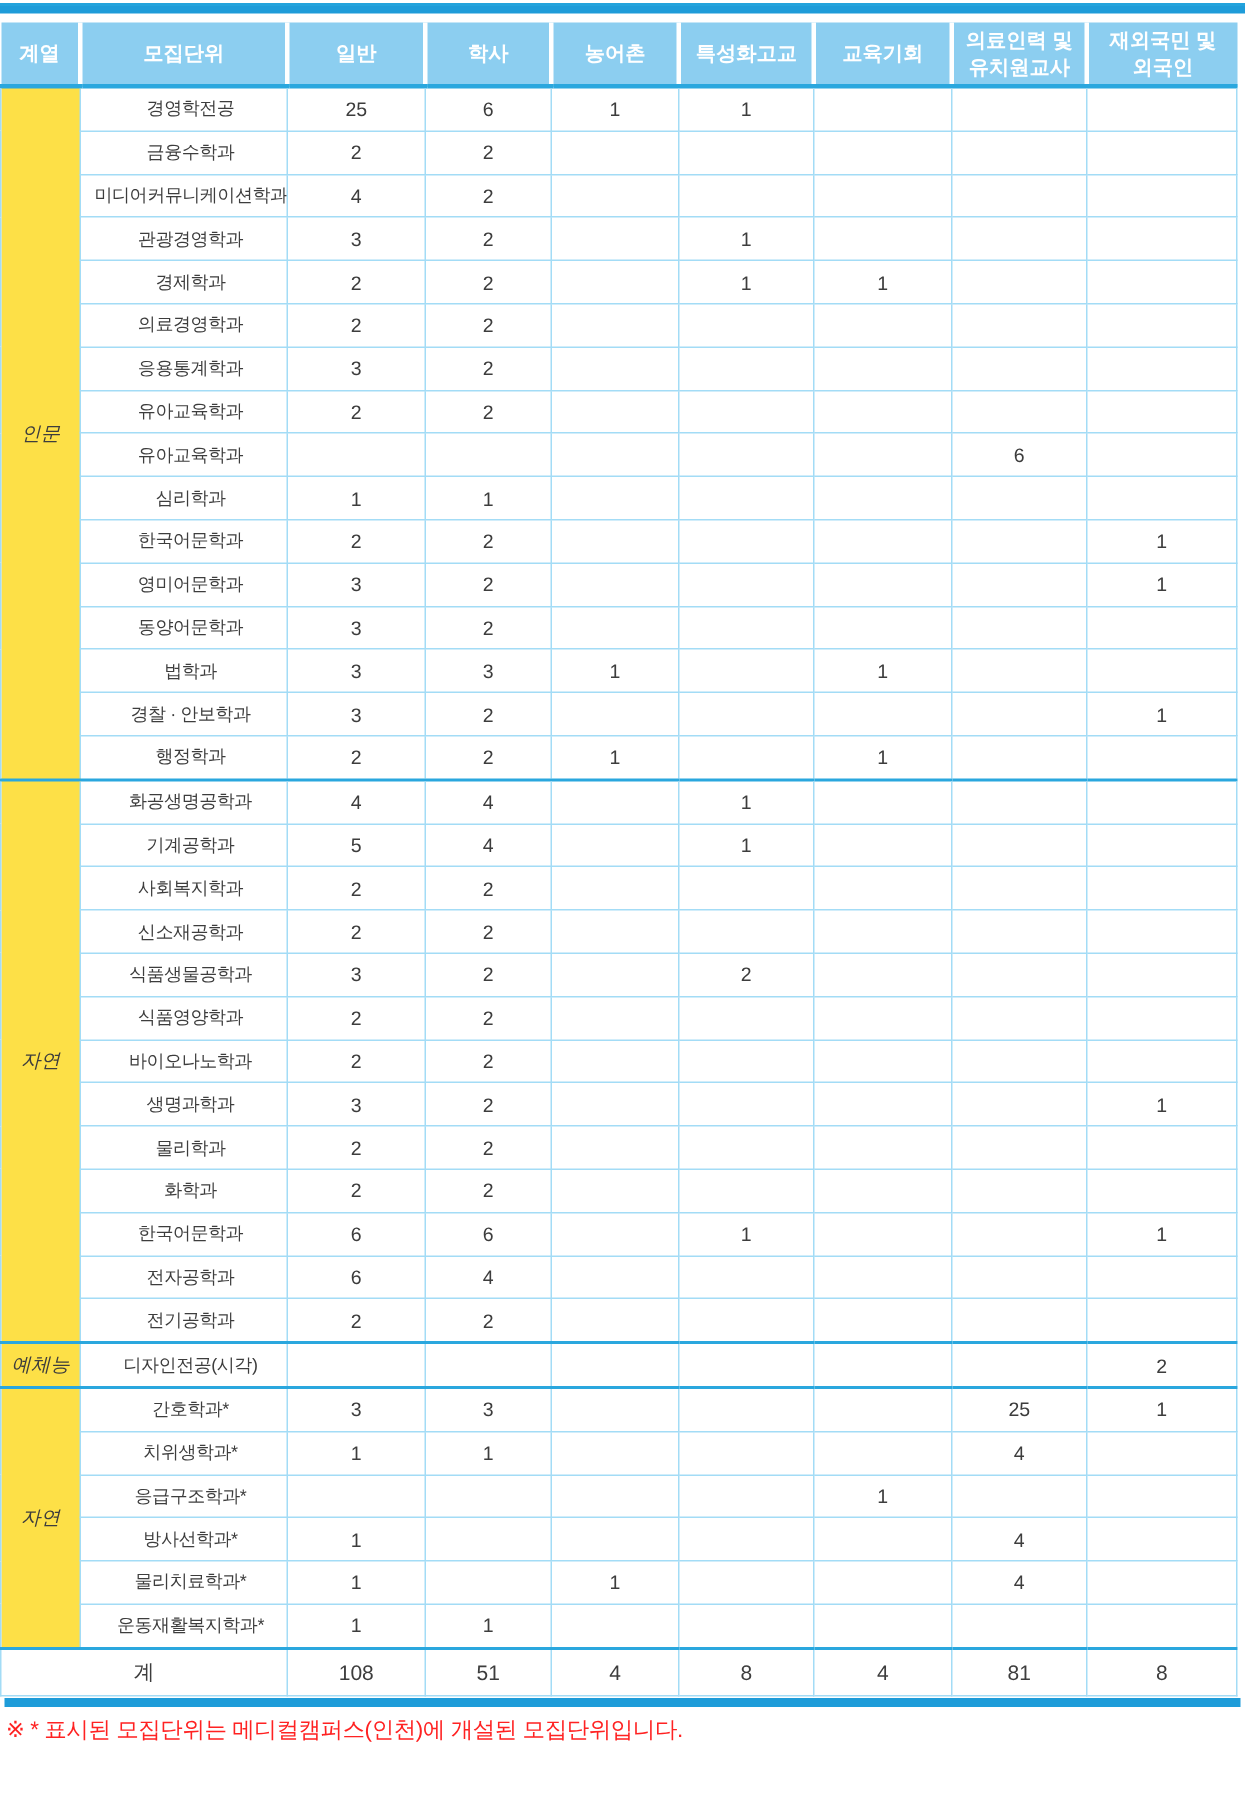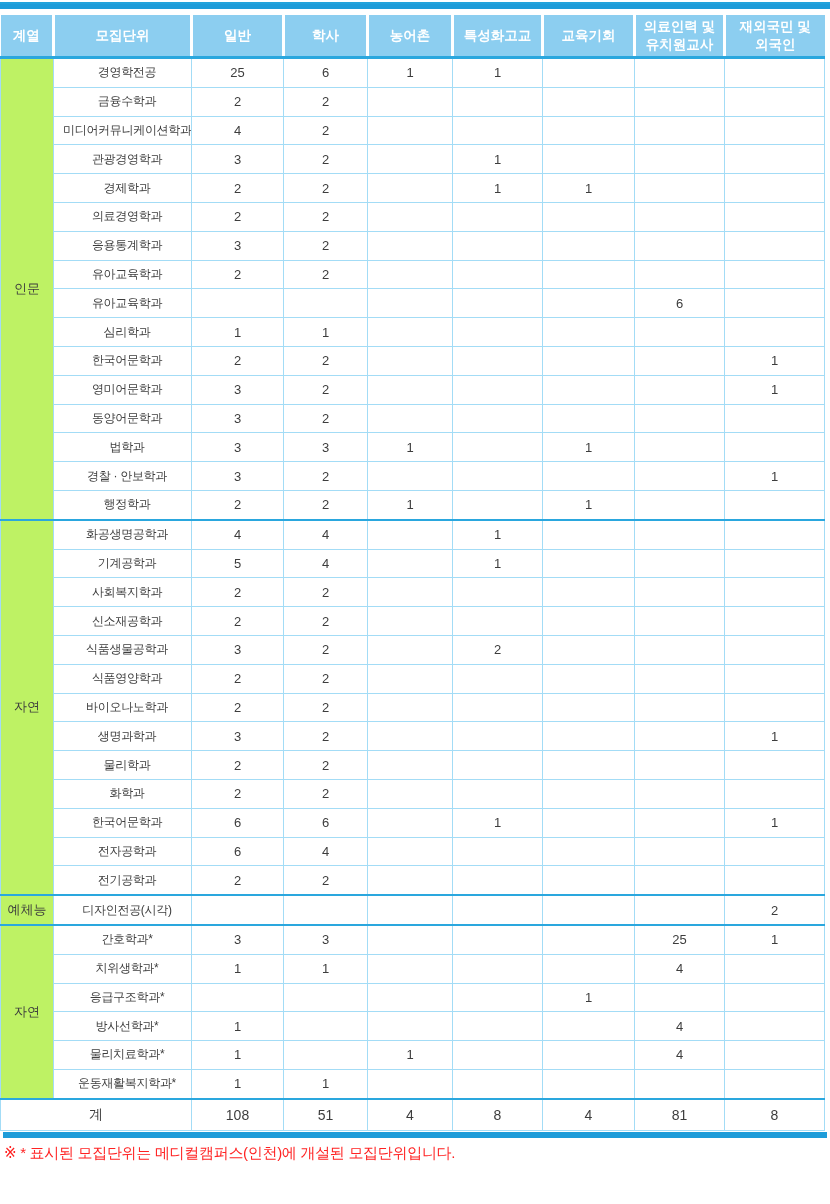--- a/index.html
+++ b/index.html
@@ -19,21 +19,21 @@
     border-left:3px solid #ffffff;border-bottom:3px solid #2AA7DE;
     height:41px;white-space:pre-line;line-height:1.3;padding:0;vertical-align:middle;
   }
   thead th:first-child{border-left:none;}
 
   tbody td{
     border:1px solid #A3DCF6;font-size:13px;color:#3D3D3D;text-align:center;
     height:27.8px;padding:0;vertical-align:middle;background:#fff;
   }
   td.unit{text-align:center;padding-left:9px;font-size:12px;letter-spacing:-0.3px;white-space:nowrap;overflow:hidden;}
-  td.cat{background:#bef264;font-size:13px;color:#3D3D3D;}
+  td.cat{background:#fde047;font-size:13px;color:#3D3D3D;font-style:italic;}
   tr.group-start td{border-top:2px solid #2AA7DE;}
   tr.total-row td{border-top:2px solid #2AA7DE;height:30px;font-size:14px;}
 
   .bottom-rule{height:6px;background:#1E9CD9;width:824px;margin-left:3px;margin-top:1px;}
   .footnote{color:#FF2222;font-size:15px;letter-spacing:-0.3px;margin:6px 0 0 4px;}
 </style>
 </head>
 <body>
 
 <div class="page">

